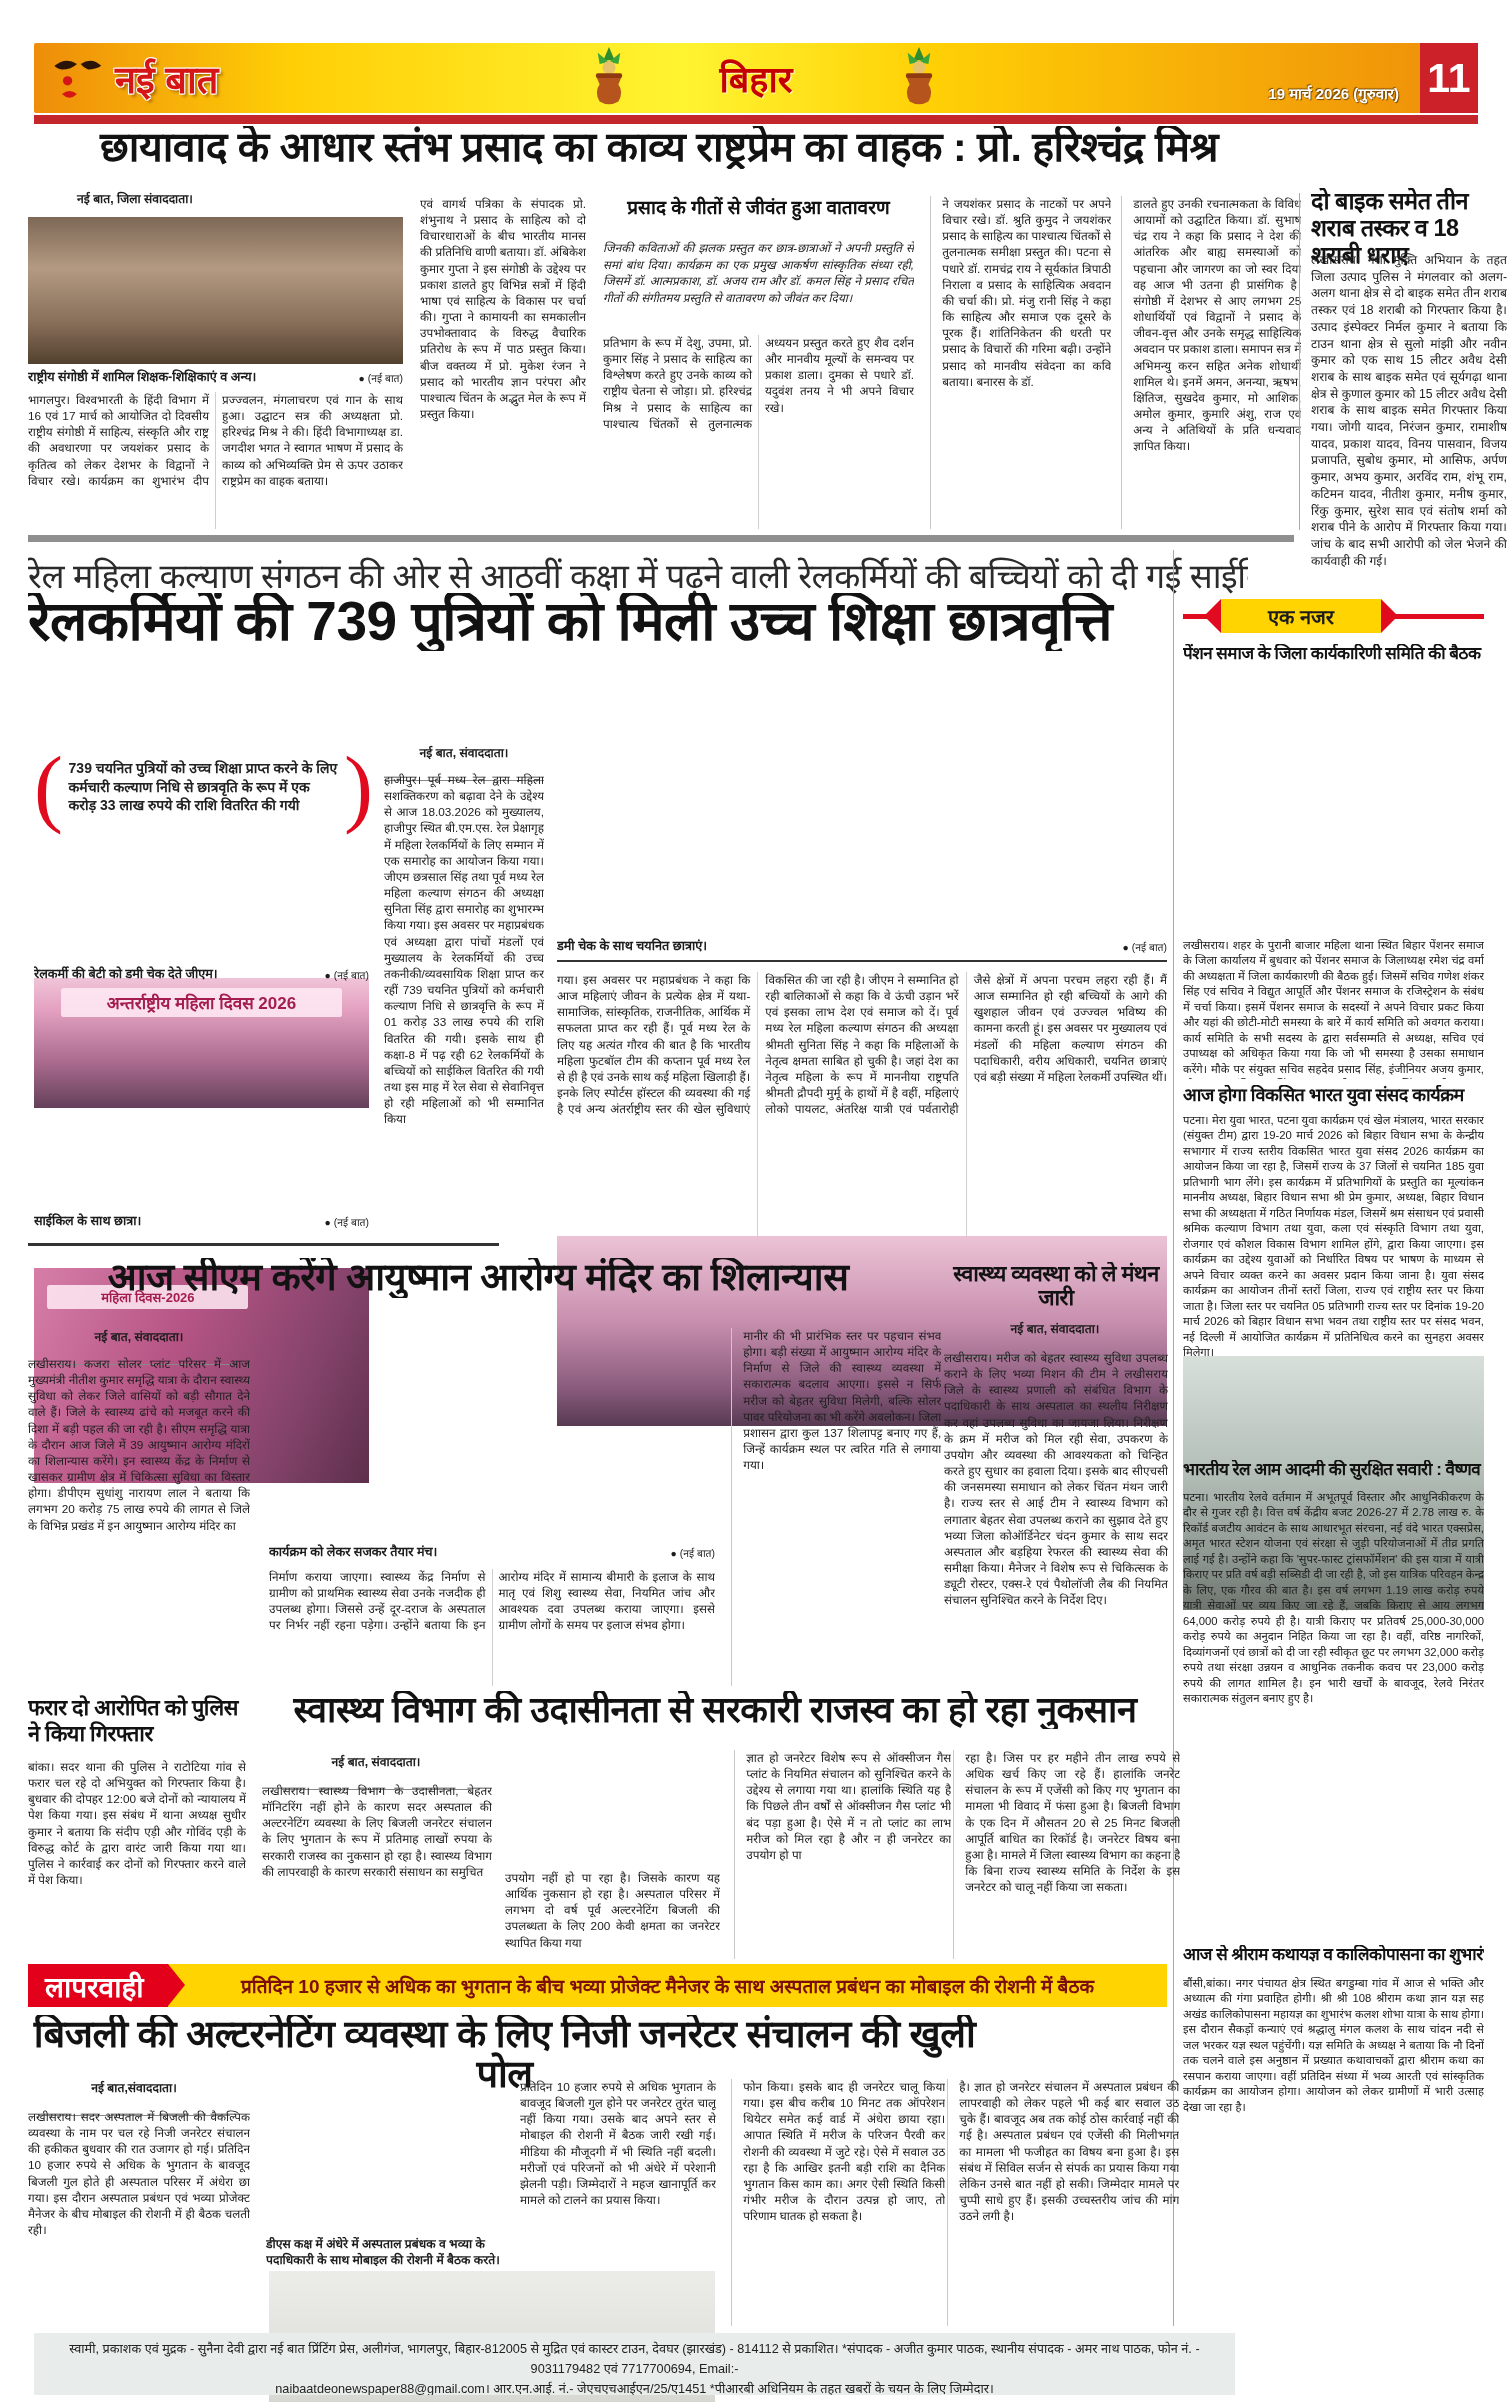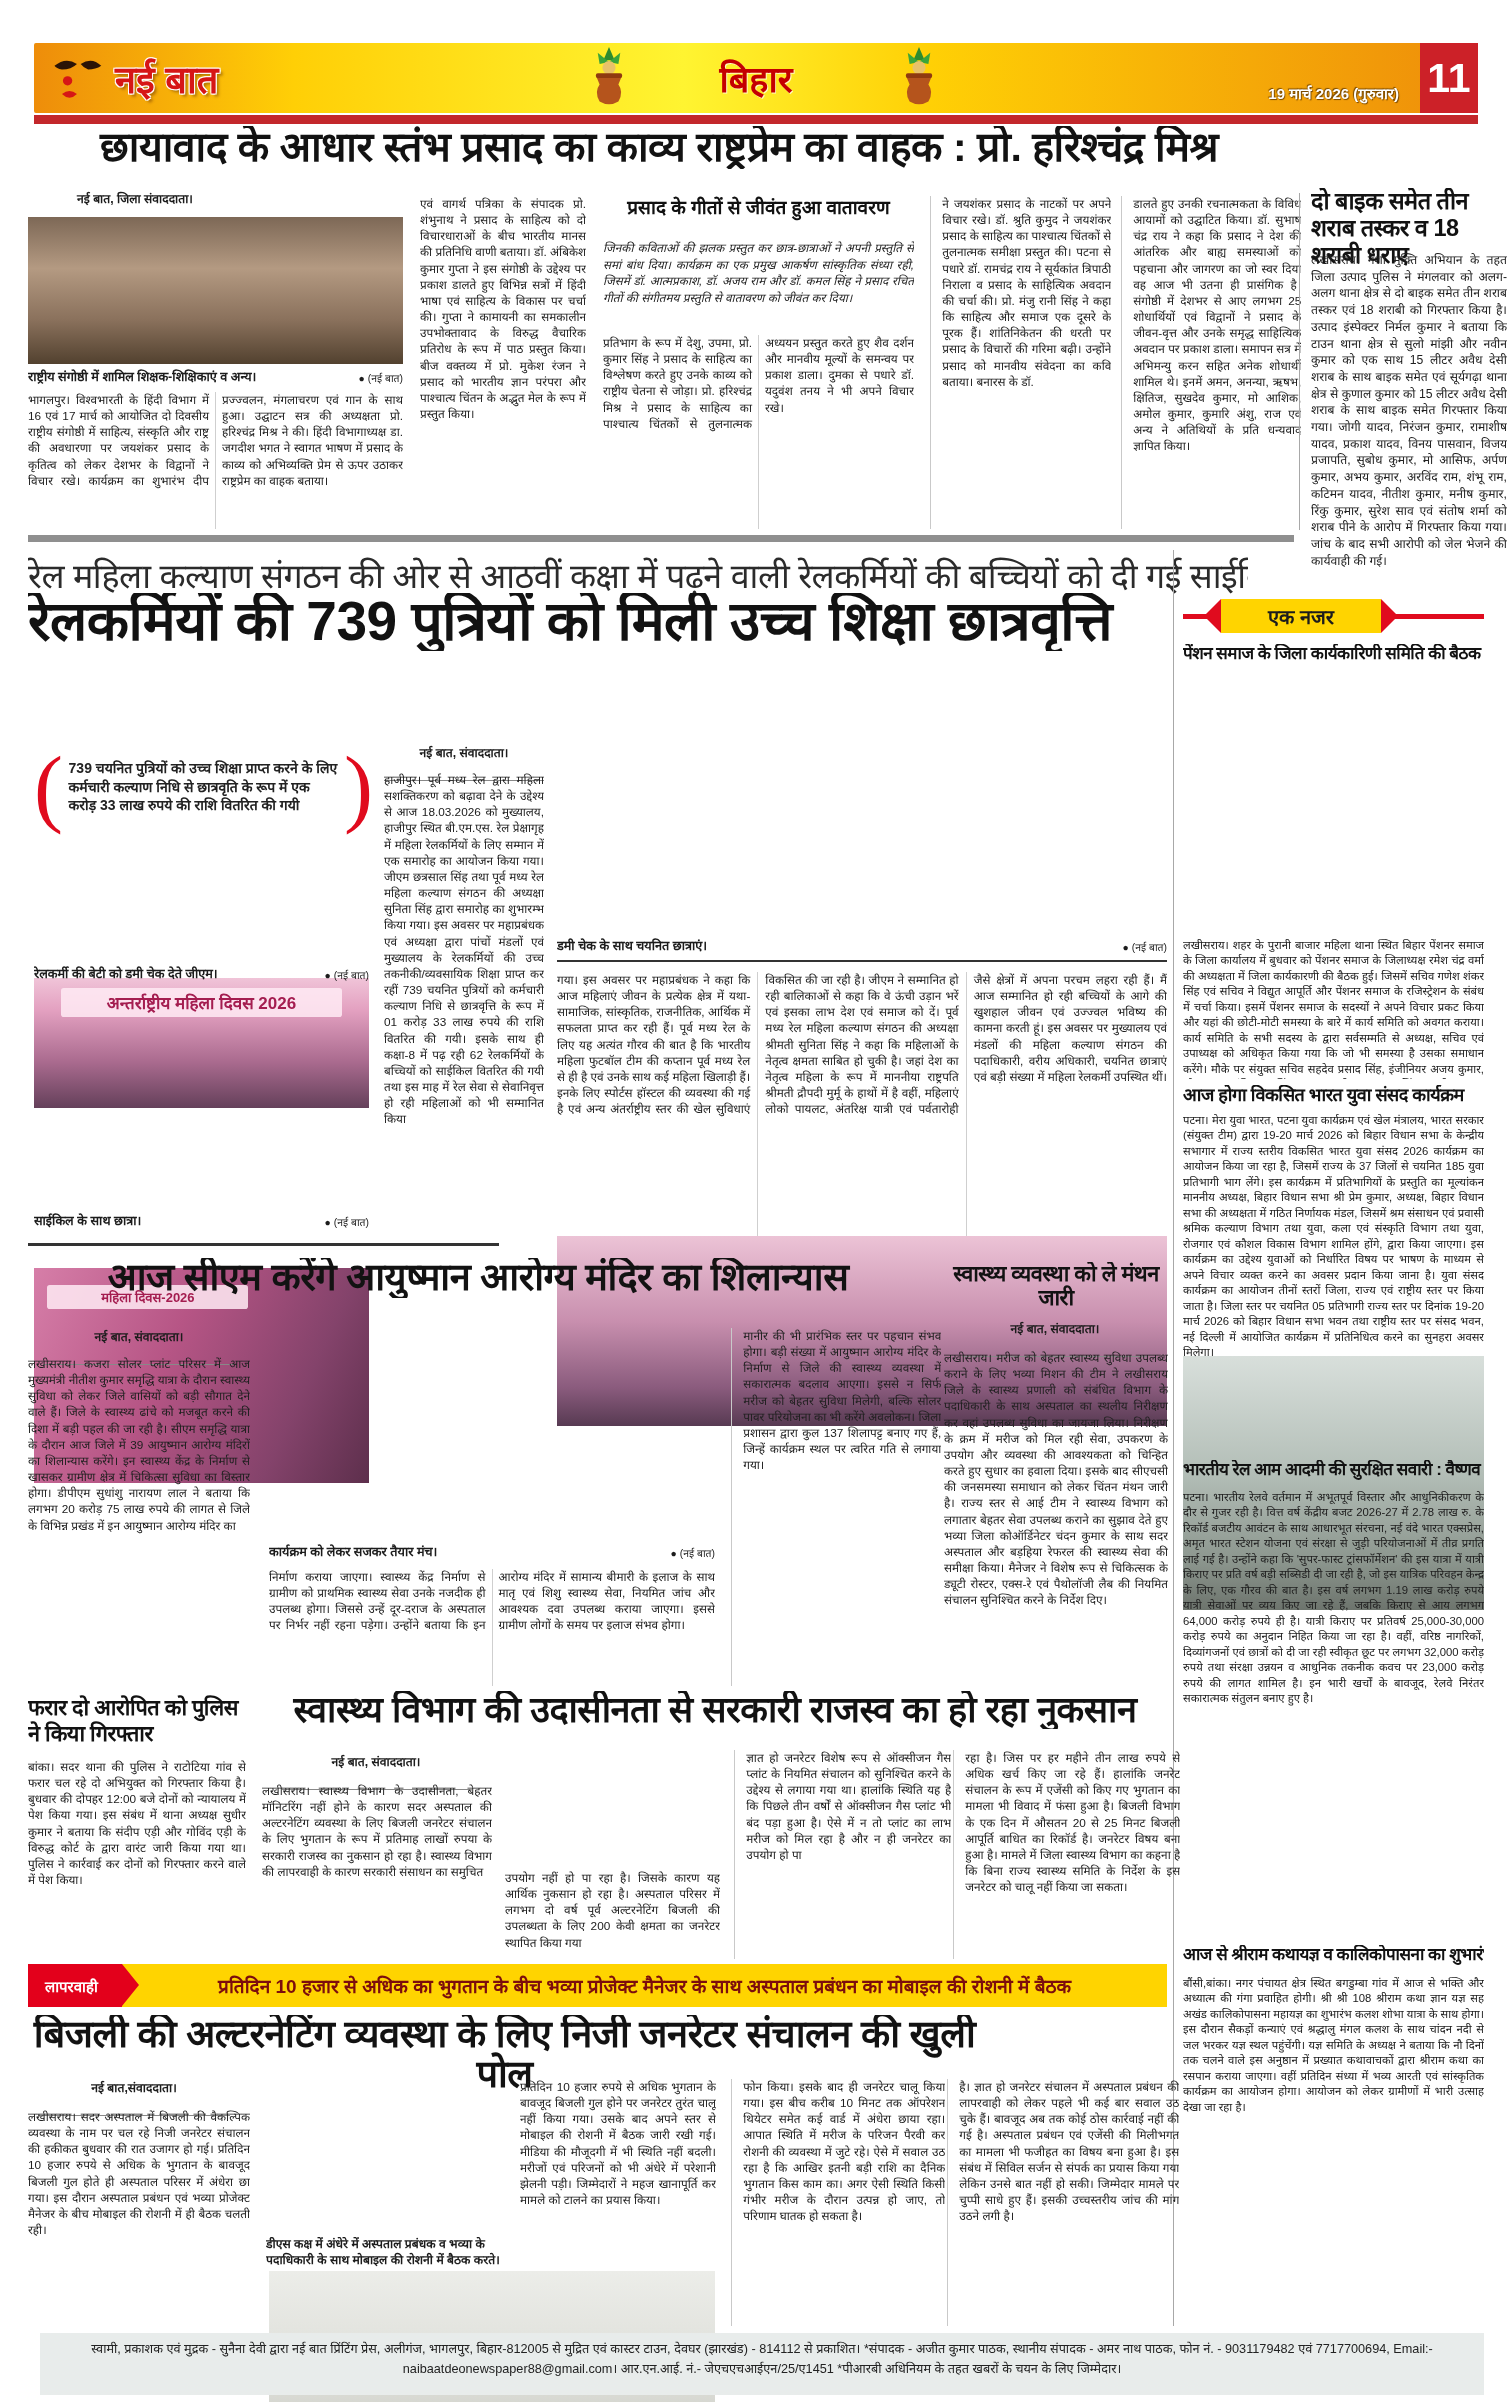--- a/index.html
+++ b/index.html
@@ -40,21 +40,21 @@
   .redbar{background:#c3272b;}
   .graybar{background:#8f8f8f;}
   .pullq{display:flex;align-items:center;font-size:14px;font-weight:bold;color:#222;line-height:1.35;}
   .pullq::before{content:"(";color:#e00b1e;font-size:87px;font-weight:400;line-height:.7;margin-right:5.6px;font-family:"Liberation Serif",serif;}
   .pullq::after{content:")";color:#e00b1e;font-size:87px;font-weight:400;line-height:.7;margin-left:5.6px;font-family:"Liberation Serif",serif;}
   .eknazar-line{background:#e00b1e;height:4.7px;}
   .eknazar-box{background:#ffd400;display:flex;align-items:center;justify-content:center;
                font-size:20px;font-weight:900;color:#1c1c1c;position:relative;}
   .tri{width:0;height:0;position:absolute;}
   .yellowband{background:#ffd400;display:flex;align-items:center;overflow:hidden;}
-  .tag{background:#e3001b;color:#fff;font-size:15px;font-weight:900;height:100%;display:flex;
+  .tag{background:#e3001b;color:#fff;font-size:28px;font-weight:900;height:100%;display:flex;
        align-items:center;padding:0 24.5px 0 17px;position:relative;flex:0 0 auto;}
   .tag::after{content:"";position:absolute;right:-17px;top:0;border-top:21.7px solid transparent;
               border-bottom:21.7px solid transparent;border-left:17px solid #e3001b;}
   .band-kicker{flex:1;text-align:center;font-size:19px;font-weight:900;color:#7c0d0d;white-space:nowrap;overflow:hidden;}
   .subhead{font-size:19px;font-weight:900;text-align:center;color:#111;}
   .italicintro{font-style:italic;font-size:11.8px;line-height:1.4;text-align:justify;color:#222;overflow:hidden;}
   .footer{background:#e8eceb;font-size:12.7px;color:#222;text-align:center;line-height:1.6;padding-top:5.6px;overflow:hidden;}
   .hrule{background:#333;}
 </style>
 </head>
@@ -204,19 +204,19 @@
   </div>
   <div class="abs hd" style="left:28px;top:2015px;width:953px;font-size:38px;line-height:1.05;text-align:center;">बिजली की अल्टरनेटिंग व्यवस्था के लिए निजी जनरेटर संचालन की खुली पोल</div>
   <div class="abs byline" style="left:38px;top:2079px;width:192px;">नई बात,संवाददाता।</div>
   <div class="abs just" style="left:28px;top:2109px;width:222px;height:217px;">लखीसराय। सदर अस्पताल में बिजली की वैकल्पिक व्यवस्था के नाम पर चल रहे निजी जनरेटर संचालन की हकीकत बुधवार की रात उजागर हो गई। प्रतिदिन 10 हजार रुपये से अधिक के भुगतान के बावजूद बिजली गुल होते ही अस्पताल परिसर में अंधेरा छा गया। इस दौरान अस्पताल प्रबंधन एवं भव्या प्रोजेक्ट मैनेजर के बीच मोबाइल की रोशनी में ही बैठक चलती रही।</div>
 
   <div class="abs" style="left:266px;top:2237px;width:237px;height:75px;font-size:12.2px;font-weight:bold;overflow:hidden;line-height:1.3;">डीएस कक्ष में अंधेरे में अस्पताल प्रबंधक व भव्या के पदाधिकारी के साथ मोबाइल की रोशनी में बैठक करते।</div>
   <div class="abs just" style="left:520px;top:2079px;width:196px;height:247px;">प्रतिदिन 10 हजार रुपये से अधिक भुगतान के बावजूद बिजली गुल होने पर जनरेटर तुरंत चालू नहीं किया गया। उसके बाद अपने स्तर से मोबाइल की रोशनी में बैठक जारी रखी गई। मीडिया की मौजूदगी में भी स्थिति नहीं बदली। मरीजों एवं परिजनों को भी अंधेरे में परेशानी झेलनी पड़ी। जिम्मेदारों ने महज खानापूर्ति कर मामले को टालने का प्रयास किया।</div>
   <div class="abs just" style="left:731px;top:2079px;width:202px;height:247px;border-left:0.9px solid #c9c9c9;padding-left:11.3px;">फोन किया। इसके बाद ही जनरेटर चालू किया गया। इस बीच करीब 10 मिनट तक ऑपरेशन थियेटर समेत कई वार्ड में अंधेरा छाया रहा। आपात स्थिति में मरीज के परिजन पैरवी कर रोशनी की व्यवस्था में जुटे रहे। ऐसे में सवाल उठ रहा है कि आखिर इतनी बड़ी राशि का दैनिक भुगतान किस काम का। अगर ऐसी स्थिति किसी गंभीर मरीज के दौरान उत्पन्न हो जाए, तो परिणाम घातक हो सकता है।</div>
   <div class="abs just" style="left:947px;top:2079px;width:220px;height:247px;border-left:0.9px solid #c9c9c9;padding-left:11.3px;">है। ज्ञात हो जनरेटर संचालन में अस्पताल प्रबंधन की लापरवाही को लेकर पहले भी कई बार सवाल उठ चुके हैं। बावजूद अब तक कोई ठोस कार्रवाई नहीं की गई है। अस्पताल प्रबंधन एवं एजेंसी की मिलीभगत का मामला भी फजीहत का विषय बना हुआ है। इस संबंध में सिविल सर्जन से संपर्क का प्रयास किया गया लेकिन उनसे बात नहीं हो सकी। जिम्मेदार मामले पर चुप्पी साधे हुए हैं। इसकी उच्चस्तरीय जांच की मांग उठने लगी है।</div>
 
-  <div class="abs footer" style="left:40px;top:2333px;width:1444px;height:56px;">
+  <div class="abs footer" style="left:34px;top:2333px;width:1201px;height:56px;">
     <div>स्वामी, प्रकाशक एवं मुद्रक - सुनैना देवी द्वारा नई बात प्रिंटिंग प्रेस, अलीगंज, भागलपुर, बिहार-812005 से मुद्रित एवं कास्टर टाउन, देवघर (झारखंड) - 814112 से प्रकाशित। *संपादक - अजीत कुमार पाठक, स्थानीय संपादक - अमर नाथ पाठक, फोन नं. - 9031179482 एवं 7717700694, Email:-</div>
     <div>naibaatdeonewspaper88@gmail.com। आर.एन.आई. नं.- जेएचएचआईएन/25/ए1451    *पीआरबी अधिनियम के तहत खबरों के चयन के लिए जिम्मेदार।</div>
   </div>
 
 </div>
 
 
 </body></html>

